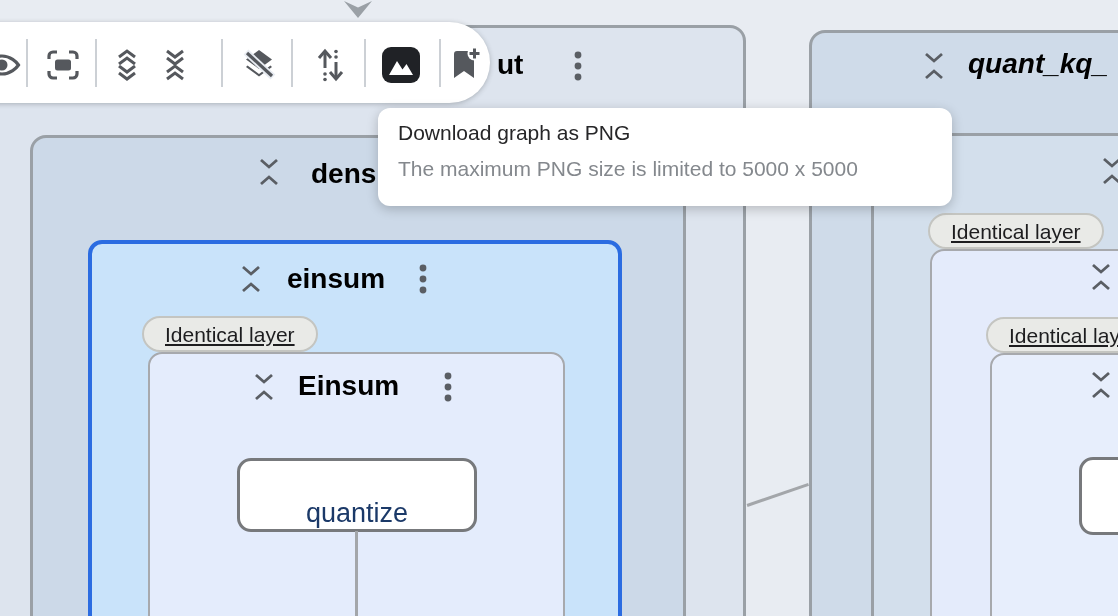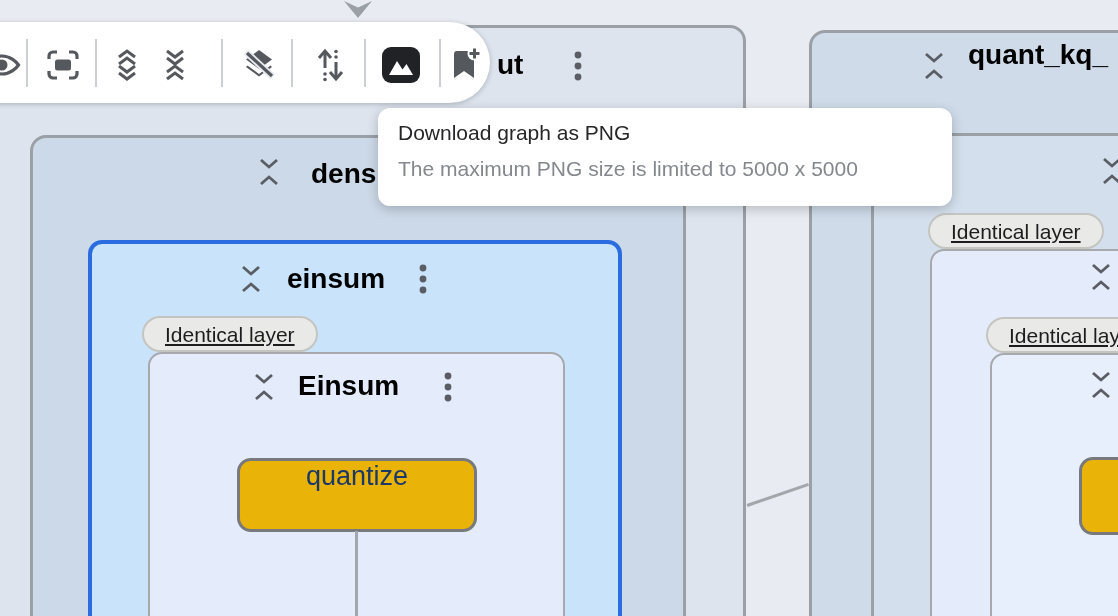--- a/index.html
+++ b/index.html
@@ -13,22 +13,22 @@
                border:4.5px solid #2b6ce1;border-radius:14px;}
   .einsum-inner{left:148px;top:352px;width:417px;height:330px;background:#e4ecfc;
                 border:2.5px solid #a7a9ad;border-radius:14px;}
   .quant-panel{left:809px;top:30px;width:420px;height:660px;background:#cfdbe9;}
   .quant-sub{left:871px;top:133px;width:420px;height:560px;background:#d3dfec;border-radius:14px;}
   .cont-a{left:930px;top:249px;width:340px;height:440px;background:#e4ebfb;
           border:2.5px solid #a7a9ad;border-radius:14px;}
   .cont-b{left:990px;top:353px;width:300px;height:340px;background:#e7eefc;
           border:2.5px solid #a7a9ad;border-radius:14px;}
   
-  .op-node{position:absolute;box-sizing:border-box;background:#eab308;border:3px solid #77797c;
-           border-radius:14px;display:flex;align-items:flex-start;justify-content:center;
+  .op-node{position:absolute;box-sizing:border-box;background:#ffffff;border:3px solid #77797c;
+           border-radius:14px;display:flex;align-items:flex-end;justify-content:center;
            font-size:27px;color:#1b3968;}
   .quantize{left:237px;top:458px;width:240px;height:74px;}
   .right-op{left:1079px;top:457px;width:120px;height:78px;}
   
   .g-title{position:absolute;font-weight:bold;color:#000000;font-size:28px;white-space:nowrap;}
   .hdr-icon{position:absolute;width:22px;height:30px;cursor:pointer;}
   .kebab{position:absolute;width:8px;height:30px;cursor:pointer;}
   
   .badge{position:absolute;height:36px;line-height:34px;padding:0 21px;background:#e9eae7;
          border:2px solid #c4c5c1;border-radius:19px;font-size:21px;color:#1d1d1f;
@@ -101,21 +101,21 @@
   <div class="op-node quantize">
     <span>quantize</span>
   </div>
   <div class="edge-v" style="left:355px;top:531px;height:85px;"></div>
 
   <div class="panel quant-panel"></div>
   <svg class="hdr-icon" style="left:923px;top:51px;" viewBox="0 0 22 30">
     <path d="M3 3 L11 10 L19 3" fill="none" stroke="#5a5e64" stroke-width="2.8"></path>
     <path d="M3 27 L11 20 L19 27" fill="none" stroke="#5a5e64" stroke-width="2.8"></path>
     </svg>
-  <span class="g-title" style="left:968px;top:39px;">quant_kq_</span>
+  <span class="g-title" style="left:968px;top:48px;font-style:italic;">quant_kq_</span>
 
   <div class="panel quant-sub"></div>
   <svg class="hdr-icon" style="left:1101px;top:156px;" viewBox="0 0 22 30">
     <path d="M3 3 L11 10 L19 3" fill="none" stroke="#5a5e64" stroke-width="2.8"></path>
     <path d="M3 27 L11 20 L19 27" fill="none" stroke="#5a5e64" stroke-width="2.8"></path>
     </svg>
 
   <div class="badge" style="left:928px;top:213px;">Identical layer</div>
   <div class="panel cont-a"></div>
   <svg class="hdr-icon" style="left:1090px;top:262px;" viewBox="0 0 22 30">

